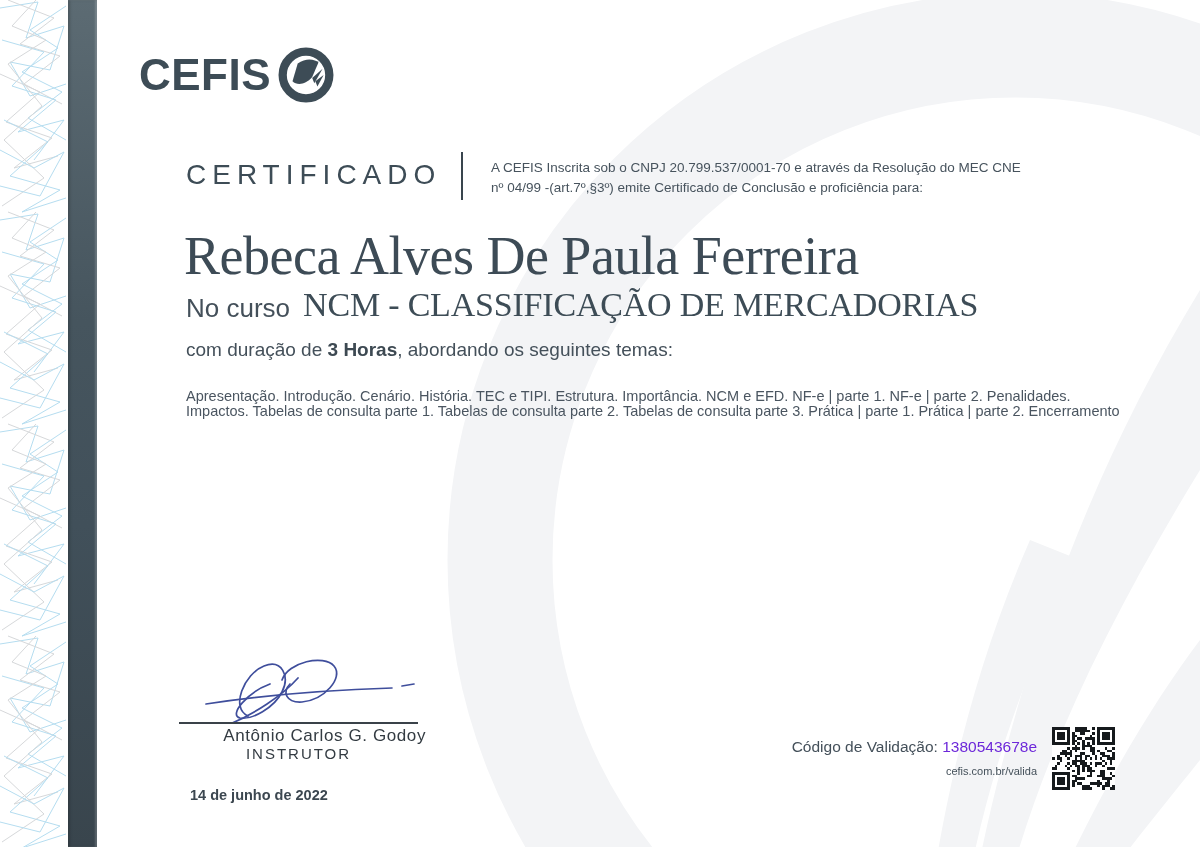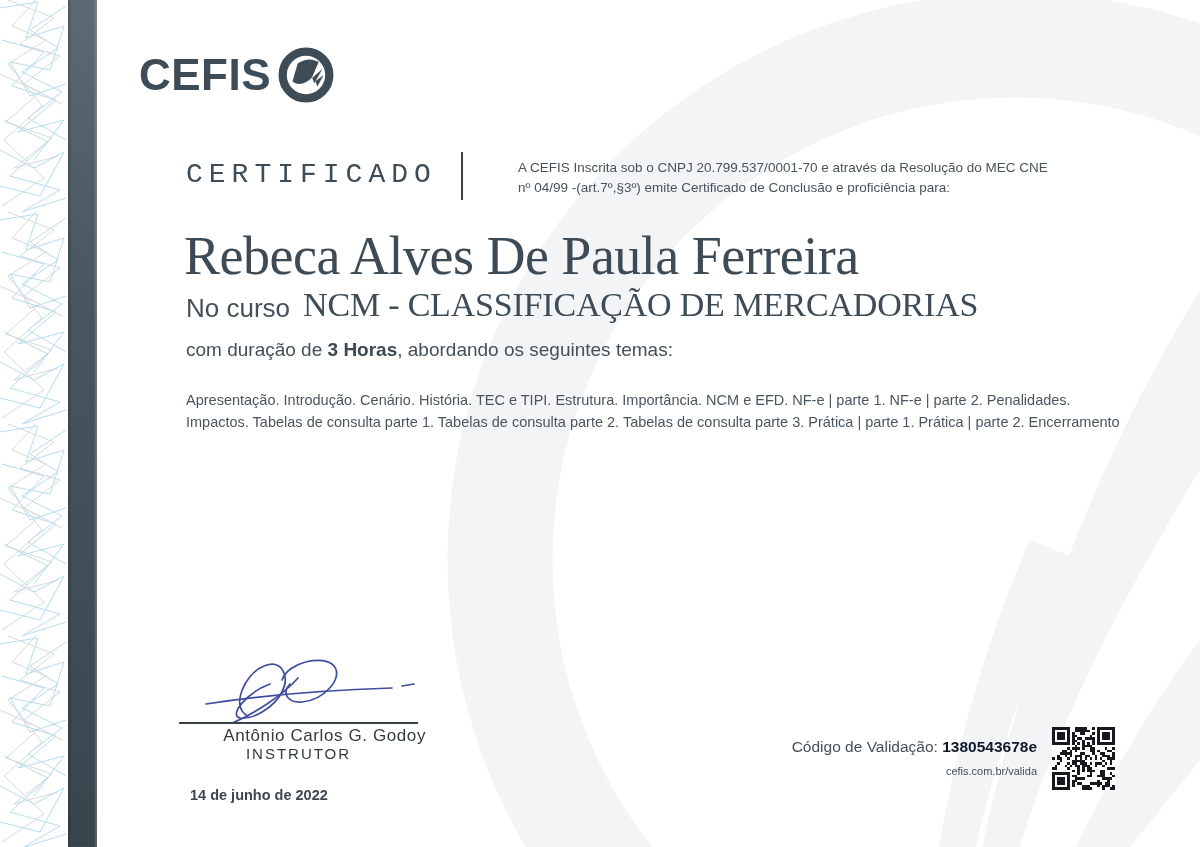--- a/index.html
+++ b/index.html
@@ -22,49 +22,49 @@
     box-shadow:inset -2px 0 2px rgba(255,255,255,.18), inset 2px 0 3px rgba(0,0,0,.18);}
 
   .content{position:absolute;inset:0;z-index:3;}
 
   
   .logo{position:absolute;left:139px;top:47px;display:flex;align-items:center;gap:7px;}
   .logo-text{font-size:44px;font-weight:700;letter-spacing:.5px;color:var(--ink);line-height:1;}
   .logo-icon{width:56px;height:56px;display:block;}
 
   
-  .cert-title{position:absolute;left:186px;top:159px;font-family:Liberation Mono, monospace;
+  .cert-title{position:absolute;left:186px;top:159px;font-family:Liberation Sans, sans-serif;
     font-size:28px;letter-spacing:6px;color:var(--ink);font-weight:400;}
   .title-divider{position:absolute;left:461px;top:152px;width:2px;height:48px;background:#39454e;}
-  .issuer{position:absolute;left:491px;top:158px;width:540px;font-size:13.5px;line-height:20px;color:#47535d;margin-left:27px;}
+  .issuer{position:absolute;left:491px;top:158px;width:540px;font-size:13.5px;line-height:20px;color:#47535d;}
   .issuer span{display:block;}
 
   
   .recipient-name{position:absolute;left:184px;top:218px;font-family:"Liberation Serif", serif;
     font-size:54px;font-weight:400;color:#3d4b56;white-space:nowrap;letter-spacing:-.5px;margin-top:7px;}
   .course-row{position:absolute;left:186px;top:286px;display:flex;align-items:flex-end;white-space:nowrap;}
   .course-prefix{font-size:26px;color:#44505a;margin-right:13px;}
   .course-name{font-family:Liberation Serif, serif;font-size:34px;color:var(--ink);letter-spacing:-.2px;}
   .duration-line{position:absolute;left:186px;top:339px;font-size:19px;color:#44505a;}
   .duration-line b{font-weight:700;color:#3d4952;}
-  .topics{position:absolute;left:186px;top:389px;width:938px;font-size:14.5px;line-height:22px;color:#4a5560;}
+  .topics{position:absolute;left:186px;top:389px;width:938px;font-size:14.5px;line-height:15px;color:#4a5560;}
 
   
   .sig-scribble{position:absolute;left:178px;top:652px;width:246px;height:72px;}
   .sig-rule{position:absolute;left:179px;top:722px;width:239px;height:2px;background:#3a4249;}
   .sig-name{position:absolute;left:171px;top:726px;width:255px;text-align:right;
     font-size:17px;letter-spacing:.6px;color:#333b42;}
   .sig-role{position:absolute;left:171px;top:745px;width:255px;text-align:center;
     font-size:15px;letter-spacing:2px;color:#333b42;font-weight:500;}
   .cert-date{position:absolute;left:190px;top:779px;font-size:14.5px;font-weight:700;color:#3c4750;margin-top:8px;}
 
   
   .validation{position:absolute;right:163px;top:738px;text-align:right;}
   .validation .line1{font-size:15.5px;color:#44505a;}
-  .validation .line1 b{font-weight:700;color:#0f172a;}
+  .validation .line1 b{font-weight:400;color:#6d28d9;}
   .validation .line2{font-size:11px;color:#44505a;margin-top:9px;}
   .qr{position:absolute;left:1052px;top:727px;width:63px;height:63px;
     display:grid;grid-template-columns:repeat(25,1fr);grid-template-rows:repeat(25,1fr);background:#fff;}
   .qr i{display:block;}
   .qr i.on{background:#161a1d;}
 </style>
 </head>
 <body>
 
 <div class="page">

